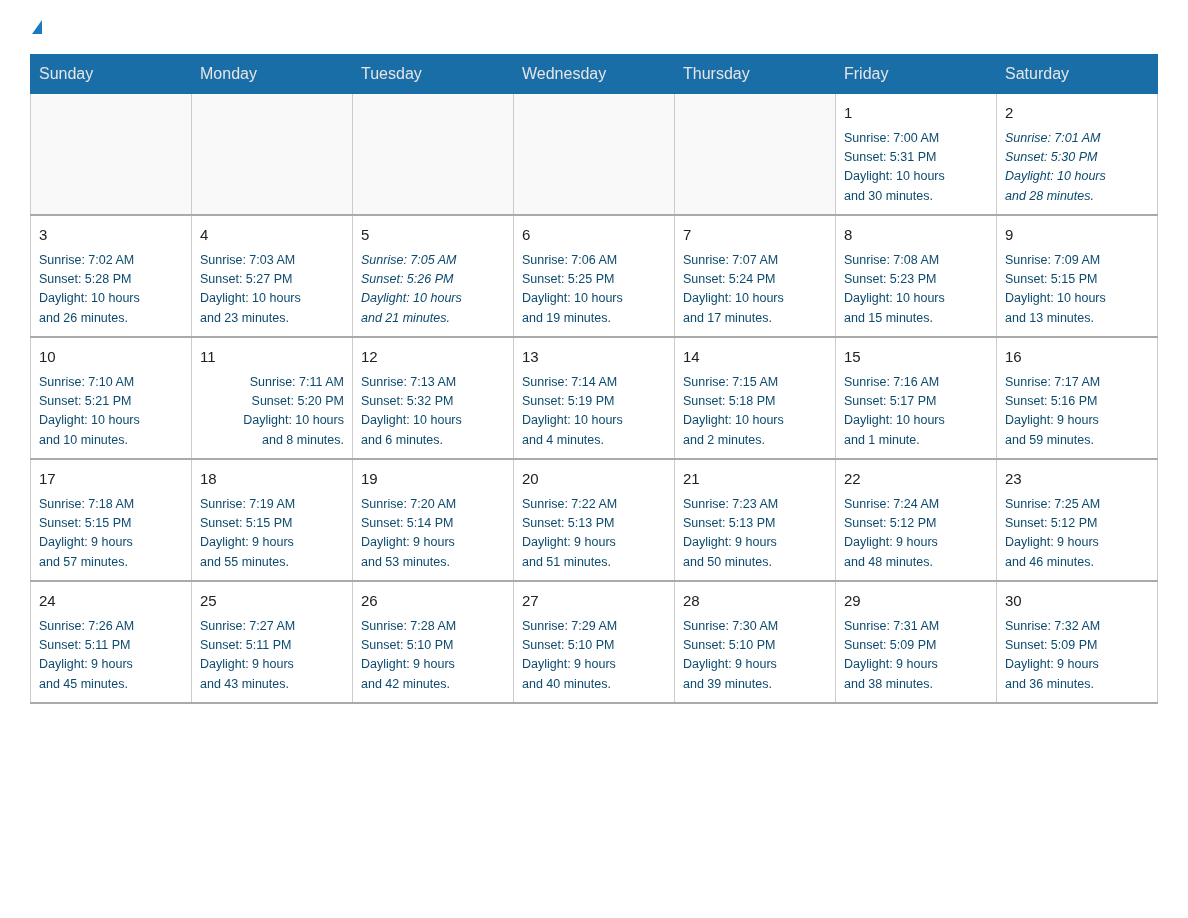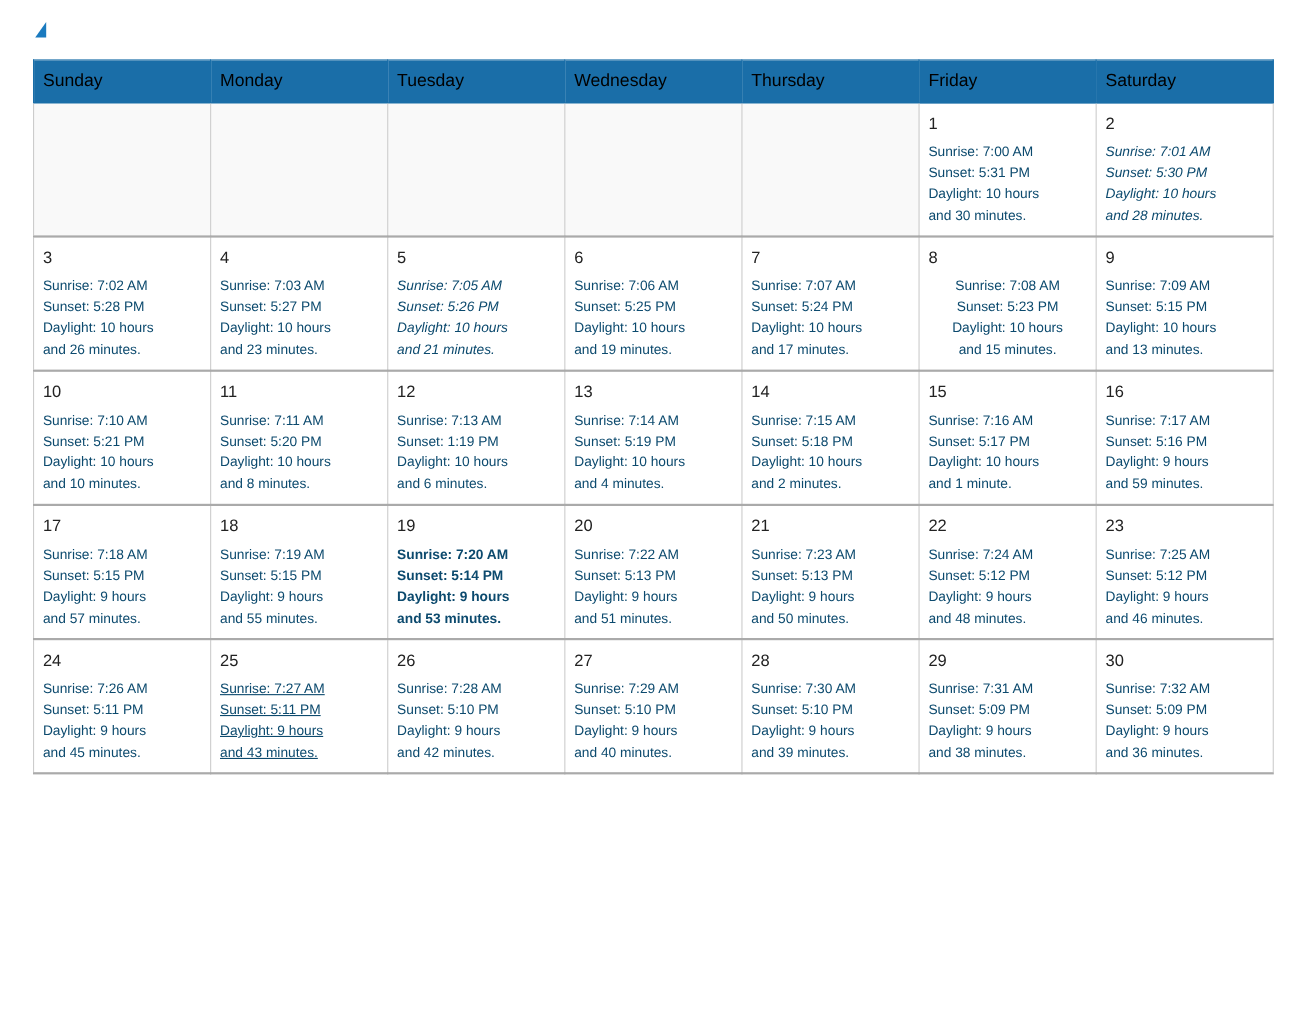--- a/index.html
+++ b/index.html
@@ -57,21 +57,21 @@
       color: #555;
       margin-top: 4px;
     }
     .calendar {
       width: 100%;
       border-collapse: collapse;
       border: 1px solid #ccc;
     }
     .calendar th {
       background-color: #1a6ea8;
-      color: #000000;
+      color: #e5e5e5;
       padding: 10px 8px;
       font-size: 16px;
       font-weight: normal;
       text-align: left;
       border: 1px solid #1a6ea8;
     }
     .calendar td {
       vertical-align: top;
       padding: 8px;
       border: 1px solid #ccc;
@@ -181,21 +181,21 @@
         </td>
         <td>
           <span class="day-number">7</span>
           <div class="day-info" style="white-space: pre-line;">Sunrise: 7:07 AM
 Sunset: 5:24 PM
 Daylight: 10 hours
 and 17 minutes.</div>
         </td>
         <td>
           <span class="day-number">8</span>
-          <div class="day-info" style="white-space: pre-line; text-align: center;">Sunrise: 7:08 AM
+          <div class="day-info" style="white-space: pre-line;">Sunrise: 7:08 AM
 Sunset: 5:23 PM
 Daylight: 10 hours
 and 15 minutes.</div>
         </td>
         <td>
           <span class="day-number">9</span>
           <div class="day-info" style="white-space: pre-line;">Sunrise: 7:09 AM
 Sunset: 5:15 PM
 Daylight: 10 hours
 and 13 minutes.</div>
@@ -204,29 +204,29 @@
       <tr>
         <td>
           <span class="day-number">10</span>
           <div class="day-info" style="white-space: pre-line;">Sunrise: 7:10 AM
 Sunset: 5:21 PM
 Daylight: 10 hours
 and 10 minutes.</div>
         </td>
         <td>
           <span class="day-number">11</span>
-          <div class="day-info" style="white-space: pre-line;">Sunrise: 7:11 AM
+          <div class="day-info" style="white-space: pre-line; text-align: right;">Sunrise: 7:11 AM
 Sunset: 5:20 PM
 Daylight: 10 hours
 and 8 minutes.</div>
         </td>
         <td>
           <span class="day-number">12</span>
           <div class="day-info" style="white-space: pre-line;">Sunrise: 7:13 AM
-Sunset: 1:19 PM
+Sunset: 5:32 PM
 Daylight: 10 hours
 and 6 minutes.</div>
         </td>
         <td>
           <span class="day-number">13</span>
           <div class="day-info" style="white-space: pre-line;">Sunrise: 7:14 AM
 Sunset: 5:19 PM
 Daylight: 10 hours
 and 4 minutes.</div>
         </td>
@@ -262,21 +262,21 @@
         </td>
         <td>
           <span class="day-number">18</span>
           <div class="day-info" style="white-space: pre-line;">Sunrise: 7:19 AM
 Sunset: 5:15 PM
 Daylight: 9 hours
 and 55 minutes.</div>
         </td>
         <td>
           <span class="day-number">19</span>
-          <div class="day-info" style="white-space: pre-line; font-weight: bold;">Sunrise: 7:20 AM
+          <div class="day-info" style="white-space: pre-line;">Sunrise: 7:20 AM
 Sunset: 5:14 PM
 Daylight: 9 hours
 and 53 minutes.</div>
         </td>
         <td>
           <span class="day-number">20</span>
           <div class="day-info" style="white-space: pre-line;">Sunrise: 7:22 AM
 Sunset: 5:13 PM
 Daylight: 9 hours
 and 51 minutes.</div>
@@ -306,21 +306,21 @@
       <tr>
         <td>
           <span class="day-number">24</span>
           <div class="day-info" style="white-space: pre-line;">Sunrise: 7:26 AM
 Sunset: 5:11 PM
 Daylight: 9 hours
 and 45 minutes.</div>
         </td>
         <td>
           <span class="day-number">25</span>
-          <div class="day-info" style="white-space: pre-line; text-decoration: underline;">Sunrise: 7:27 AM
+          <div class="day-info" style="white-space: pre-line;">Sunrise: 7:27 AM
 Sunset: 5:11 PM
 Daylight: 9 hours
 and 43 minutes.</div>
         </td>
         <td>
           <span class="day-number">26</span>
           <div class="day-info" style="white-space: pre-line;">Sunrise: 7:28 AM
 Sunset: 5:10 PM
 Daylight: 9 hours
 and 42 minutes.</div>

